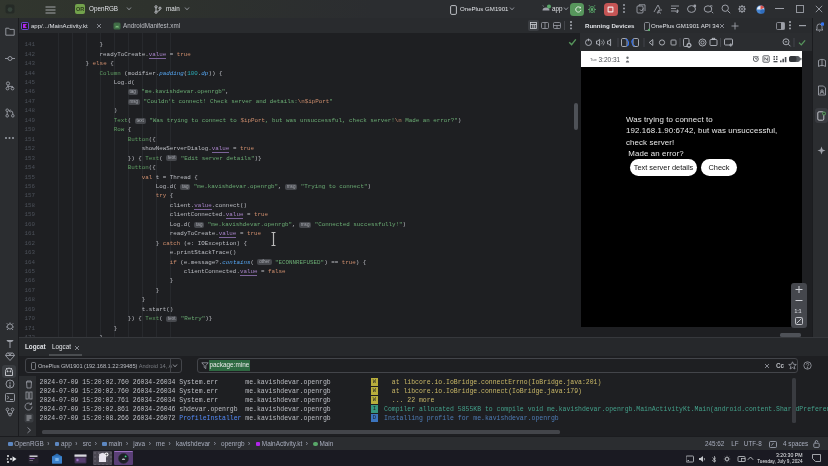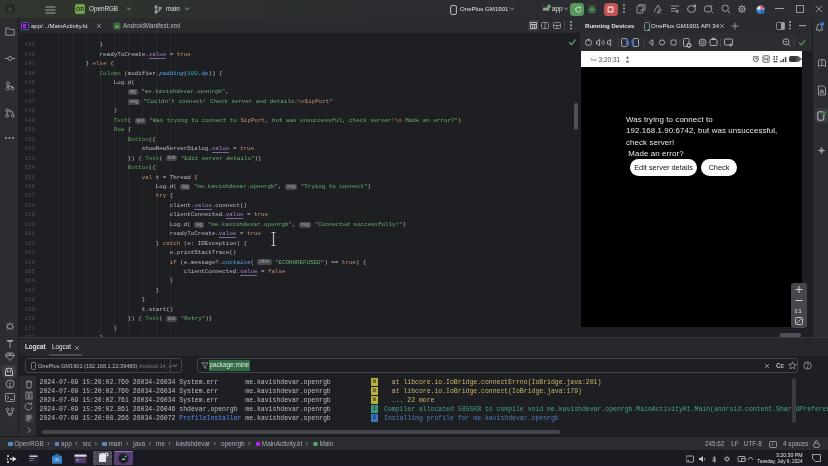--- a/index.html
+++ b/index.html
@@ -531,21 +531,21 @@
           <rect x="20.5" y="7" width="4" height="1.3"></rect>
         <path d="M27 8.3h1.6V6.5H27zM29.4 8.3H31V4.8h-1.6zM31.8 8.3h1.6V3h-1.6z"></path>
       </g>
       <rect x="36" y="2" width="11" height="6" rx="2.5" fill="#565a5f"></rect>
       <rect x="36" y="2" width="7.5" height="6" rx="2.5" fill="#35383c"></rect>
       <rect x="47.2" y="3.8" width="1.2" height="2.4" rx="0.5" fill="#565a5f"></rect>
     </svg>
   </div>
   <div id="phone-screen" class="abs">
     <div class="ph-t" style="left:45px;top:47px;">Was trying to connect to<br>192.168.1.90:6742, but was unsuccessful,<br>check server!<br>&nbsp;Made an error?</div>
-    <div class="pill" style="left:49px;top:91.5px;width:67px;height:17px;line-height:17px;">Edit server details</div>
+    <div class="pill" style="left:49px;top:91.5px;width:67px;height:17px;line-height:17px;">Text server details</div>
     <div class="pill" style="left:120px;top:91.5px;width:36px;height:17px;line-height:17px;">Check</div>
   </div>
   <div class="abs" style="left:791px;top:283px;width:16px;height:45px;background:#45474D;border-radius:3px;"></div>
   <svg class="abs" style="left:794px;top:286px" width="10" height="40" viewBox="0 0 10 40">
     <g stroke="#CED0D6" stroke-width="1" fill="none">
       <line x1="1.5" y1="3.5" x2="8.5" y2="3.5"></line>
         <line x1="5" y1="0" x2="5" y2="7"></line>
       <line x1="1.5" y1="14.5" x2="8.5" y2="14.5"></line>
     </g>
     <text x="0.5" y="27" font-size="4.8" fill="#CED0D6" font-family="Liberation Sans" font-weight="bold">1:1</text>

